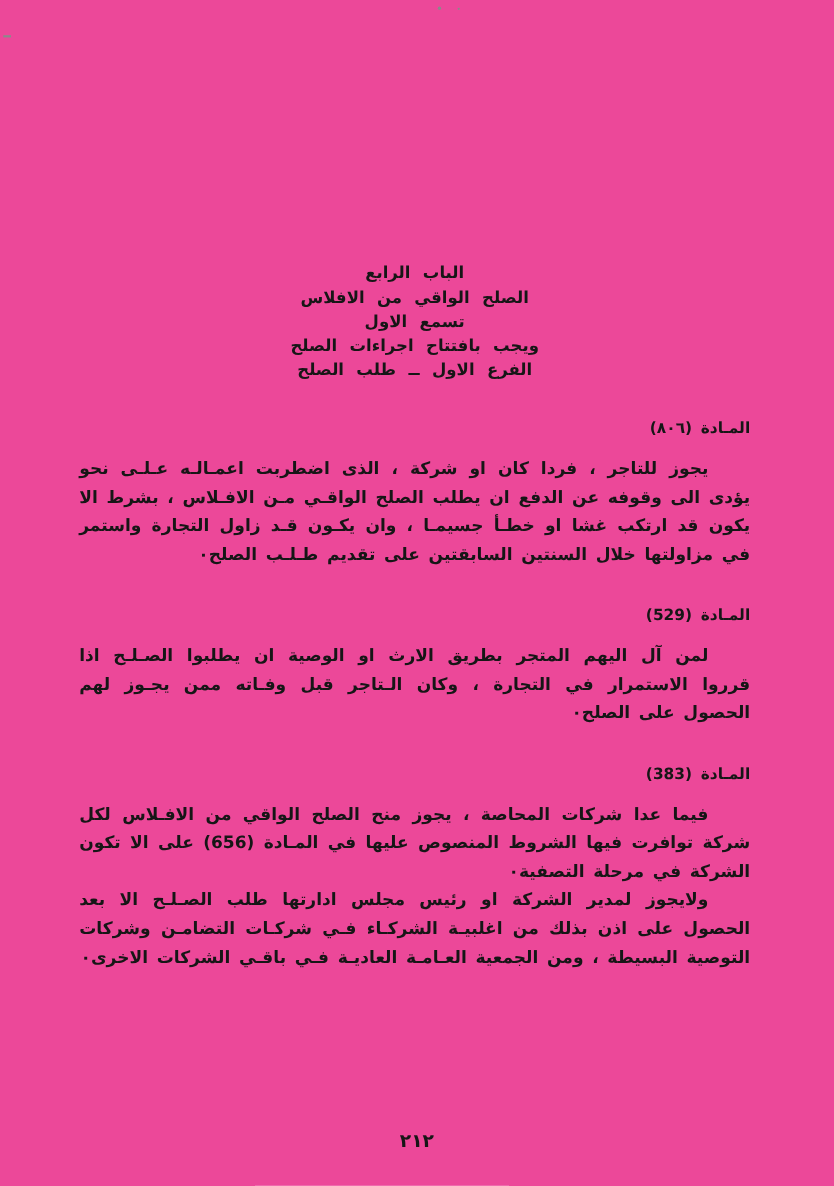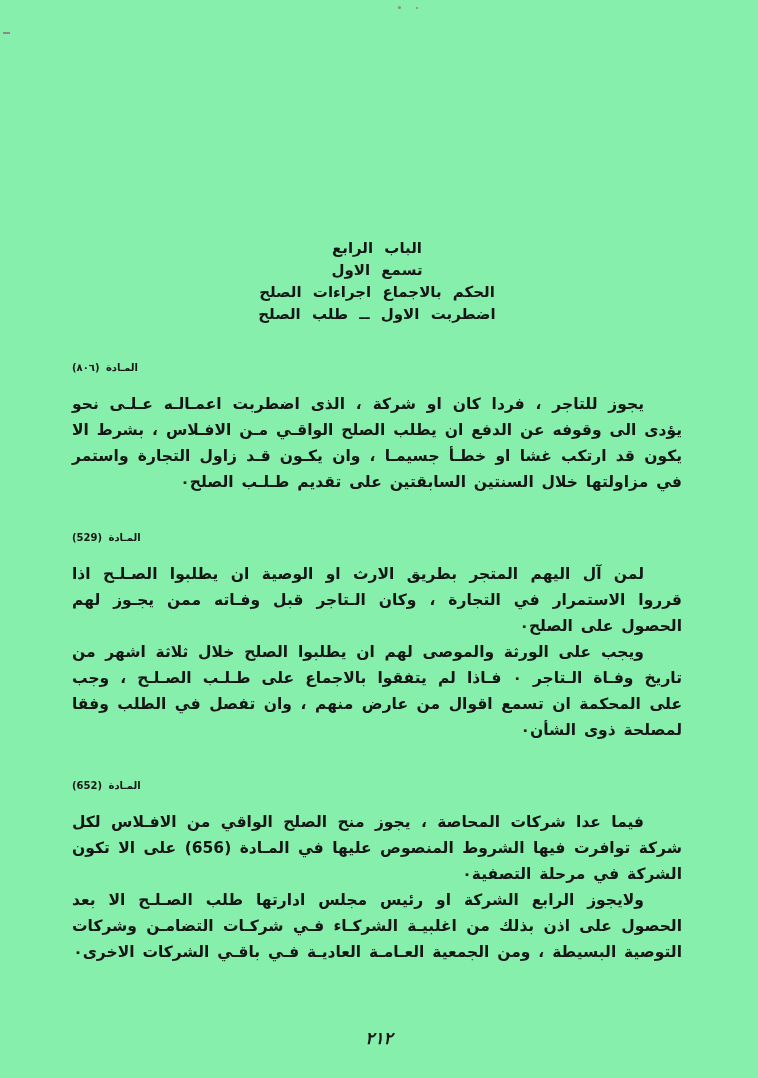--- a/index.html
+++ b/index.html
@@ -9,42 +9,42 @@
     height: 1078px;
     position: relative;
     overflow: hidden;
     direction: rtl;
     font-family: "DejaVu Sans", sans-serif;
     color: #161616;
   }
   .page {
     position: absolute;
     inset: 0;
-    background: #86efac;
+    background: #ec4899;
   }
   .content {
     position: absolute;
     top: 0;
     right: 0;
     left: 0;
     padding: 237px 76px 0 72px;
   }
   .headings .hline {
     text-align: center;
     font-weight: 700;
     font-size: 15px;
     line-height: 22px;
     word-spacing: 6px;
     letter-spacing: 0.5px;
   }
   .article { margin: 0; }
   .article-title {
-    text-align: left;
+    text-align: right;
     font-weight: 700;
-    font-size: 10px;
+    font-size: 14px;
     line-height: 20px;
     margin-top: 33px;
     margin-bottom: 13px;
     word-spacing: 3px;
   }
   .body-para {
     font-size: 15.5px;
     font-weight: 700;
     line-height: 26px;
     text-align: justify;
@@ -53,21 +53,20 @@
   }
   .page-number {
     position: absolute;
     bottom: 30px;
     left: 0;
     right: 0;
     text-align: center;
     font-weight: 700;
     font-size: 17px;
     letter-spacing: 2px;
-    font-style: italic;
   }
   .artifact {
     position: absolute;
     background: #8a8a8a;
   }
   .speck-1 { top: 6px; left: 398px; width: 3px; height: 3px; border-radius: 50%; }
   .speck-2 { top: 7px; left: 416px; width: 2px; height: 2px; border-radius: 50%; }
   .edge-mark { top: 32px; left: 3px; width: 7px; height: 2px; }
 </style>
 </head>
@@ -76,40 +75,40 @@
 <div class="page">
 
   <span class="artifact speck-1"></span>
   <span class="artifact speck-2"></span>
   <span class="artifact edge-mark"></span>
 
   <div class="content">
 
     <header class="headings">
       <div class="hline">الباب الرابع</div>
+      <div class="hline">الصلح الواقي من الافلاس</div>
       <div class="hline">تسمع الاول</div>
-      <div class="hline">الحكم بالاجماع اجراءات الصلح</div>
-      <div class="hline">اضطربت الاول ــ طلب الصلح</div>
+      <div class="hline">ويجب بافتتاح اجراءات الصلح</div>
+      <div class="hline">الفرع الاول ــ طلب الصلح</div>
     </header>
 
     <section class="article">
       <h2 class="article-title">المـادة (٨٠٦)</h2>
       <p class="body-para">يجوز للتاجر ، فردا كان او شركة ، الذى اضطربت اعمـالـه عـلـى نحو يؤدى الى وقوفه عن الدفع ان يطلب الصلح الواقـي مـن الافـلاس ، بشرط الا يكون قد ارتكب غشا او خطـأ جسيمـا ، وان يكـون قـد زاول التجارة واستمر في مزاولتها خلال السنتين السابقتين على تقديم طـلـب الصلح٠</p>
     </section>
 
     <section class="article">
       <h2 class="article-title">المـادة (529)</h2>
       <p class="body-para">لمن آل اليهم المتجر بطريق الارث او الوصية ان يطلبوا الصـلـح اذا قرروا الاستمرار في التجارة ، وكان الـتاجر قبل وفـاته ممن يجـوز لهم الحصول على الصلح٠</p>
-      <p class="body-para">ويجب على الورثة والموصى لهم ان يطلبوا الصلح خلال ثلاثة اشهر من تاريخ وفـاة الـتاجر ٠ فـاذا لم يتفقوا بالاجماع على طـلـب الصـلـح ، وجب على المحكمة ان تسمع اقوال من عارض منهم ، وان تفصل في الطلب وفقا لمصلحة ذوى الشأن٠</p>
     </section>
 
     <section class="article">
-      <h2 class="article-title">المـادة (652)</h2>
+      <h2 class="article-title">المـادة (383)</h2>
       <p class="body-para">فيما عدا شركات المحاصة ، يجوز منح الصلح الواقي من الافـلاس لكل شركة توافرت فيها الشروط المنصوص عليها في المـادة (656) على الا تكون الشركة في مرحلة التصفية٠</p>
-      <p class="body-para">ولايجوز الرابع الشركة او رئيس مجلس ادارتها طلب الصـلـح الا بعد الحصول على اذن بذلك من اغلبيـة الشركـاء فـي شركـات التضامـن وشركات التوصية البسيطة ، ومن الجمعية العـامـة العاديـة فـي باقـي الشركات الاخرى٠</p>
+      <p class="body-para">ولايجوز لمدير الشركة او رئيس مجلس ادارتها طلب الصـلـح الا بعد الحصول على اذن بذلك من اغلبيـة الشركـاء فـي شركـات التضامـن وشركات التوصية البسيطة ، ومن الجمعية العـامـة العاديـة فـي باقـي الشركات الاخرى٠</p>
     </section>
 
   </div>
 
   <footer>
     <div class="page-number">٢١٢</div>
   </footer>
 
 </div>
 

